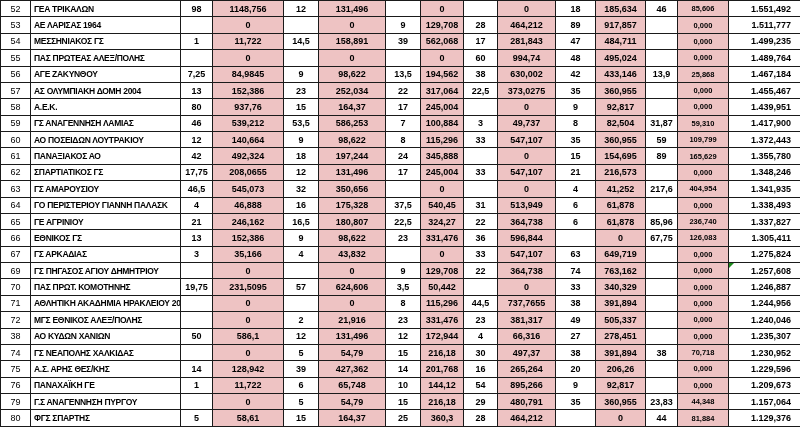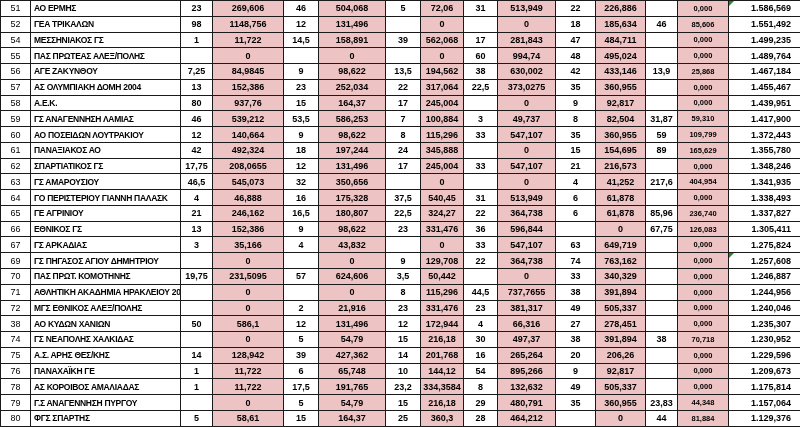--- a/index.html
+++ b/index.html
@@ -38,52 +38,52 @@
         <col class="c8">
         <col class="c9">
       <col class="c10">
         <col class="c11">
         <col class="c12">
         <col class="c13">
         <col class="c14">
     </colgroup>
     <tbody id="tbody">
         <tr>
-          <td class="rownum">51</td>
-          <td class="name">ΑΟ ΕΡΜΗΣ</td>
-          <td>23</td>
-          <td class="pink">269,606</td>
-          <td>46</td>
-          <td class="pink">504,068</td>
-          <td>5</td>
-          <td class="pink">72,06</td>
-          <td>31</td>
-          <td class="pink">513,949</td>
-          <td>22</td>
-          <td class="pink">226,886</td>
-          <td></td>
-          <td class="pink small">0,000</td>
-          <td class="total">1.586,569<span class="corner"></span></td>
-        </tr>
-        <tr>
           <td class="rownum">52</td>
           <td class="name">ΓΕΑ ΤΡΙΚΑΛΩΝ</td>
           <td>98</td>
           <td class="pink">1148,756</td>
           <td>12</td>
           <td class="pink">131,496</td>
           <td></td>
           <td class="pink">0</td>
           <td></td>
           <td class="pink">0</td>
           <td>18</td>
           <td class="pink">185,634</td>
           <td>46</td>
           <td class="pink small">85,606</td>
           <td class="total">1.551,492</td>
+        </tr>
+        <tr>
+          <td class="rownum">53</td>
+          <td class="name">ΑΕ ΛΑΡΙΣΑΣ 1964</td>
+          <td></td>
+          <td class="pink">0</td>
+          <td></td>
+          <td class="pink">0</td>
+          <td>9</td>
+          <td class="pink">129,708</td>
+          <td>28</td>
+          <td class="pink">464,212</td>
+          <td>89</td>
+          <td class="pink">917,857</td>
+          <td></td>
+          <td class="pink small">0,000</td>
+          <td class="total">1.511,777</td>
         </tr>
         <tr>
           <td class="rownum">54</td>
           <td class="name">ΜΕΣΣΗΝΙΑΚΟΣ ΓΣ</td>
           <td>1</td>
           <td class="pink">11,722</td>
           <td>14,5</td>
           <td class="pink">158,891</td>
           <td>39</td>
           <td class="pink">562,068</td>
@@ -446,37 +446,20 @@
           <td class="pink">144,12</td>
           <td>54</td>
           <td class="pink">895,266</td>
           <td>9</td>
           <td class="pink">92,817</td>
           <td></td>
           <td class="pink small">0,000</td>
           <td class="total">1.209,673</td>
         </tr>
         <tr>
-          <td class="rownum">78</td>
-          <td class="name">ΑΣ ΚΟΡΟΙΒΟΣ ΑΜΑΛΙΑΔΑΣ</td>
-          <td>1</td>
-          <td class="pink">11,722</td>
-          <td>17,5</td>
-          <td class="pink">191,765</td>
-          <td>23,2</td>
-          <td class="pink">334,3584</td>
-          <td>8</td>
-          <td class="pink">132,632</td>
-          <td>49</td>
-          <td class="pink">505,337</td>
-          <td></td>
-          <td class="pink small">0,000</td>
-          <td class="total">1.175,814</td>
-        </tr>
-        <tr>
           <td class="rownum">79</td>
           <td class="name">Γ.Σ ΑΝΑΓΕΝΝΗΣΗ ΠΥΡΓΟΥ</td>
           <td></td>
           <td class="pink">0</td>
           <td>5</td>
           <td class="pink">54,79</td>
           <td>15</td>
           <td class="pink">216,18</td>
           <td>29</td>
           <td class="pink">480,791</td>

